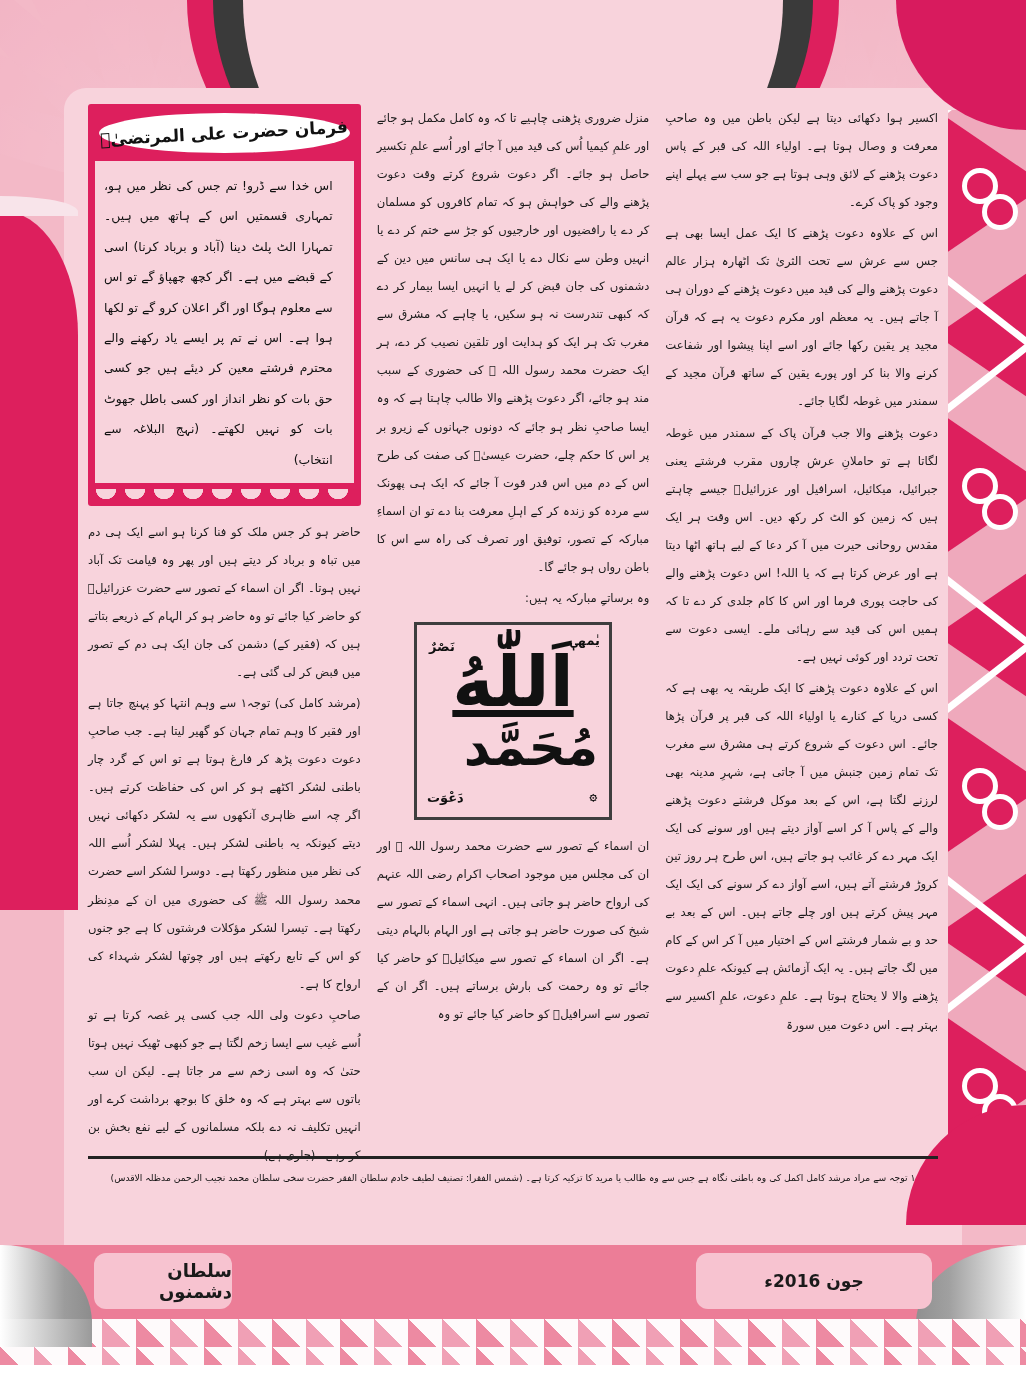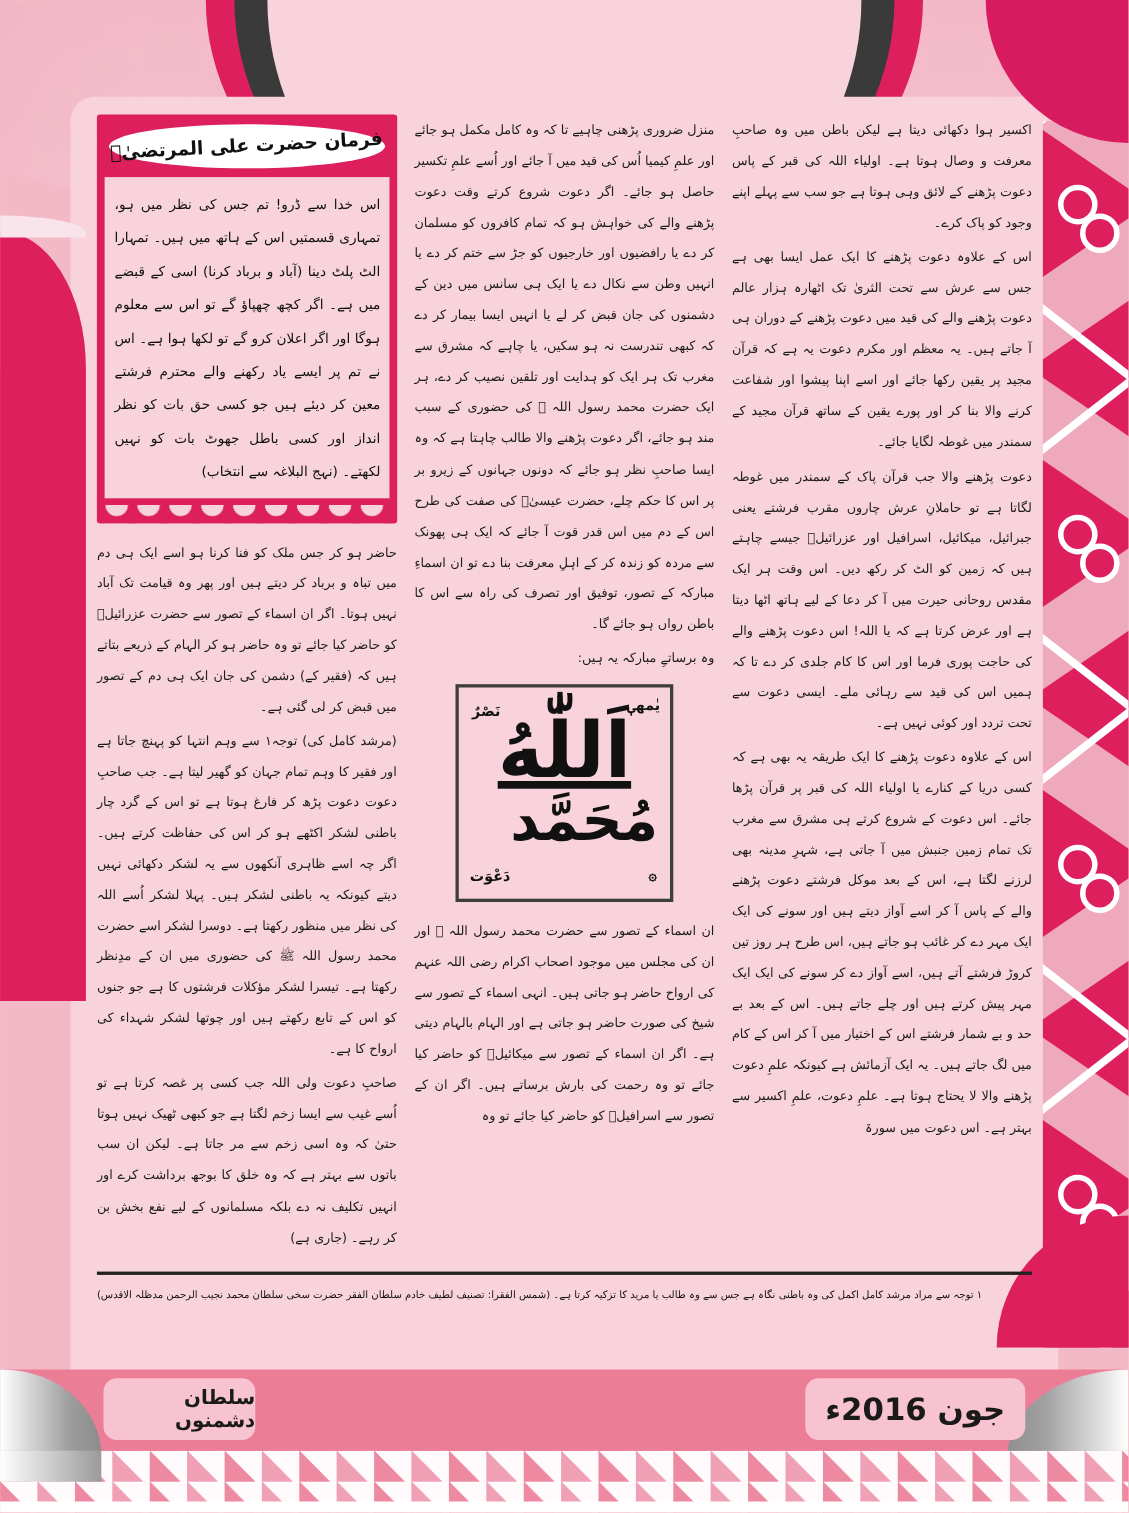--- a/index.html
+++ b/index.html
@@ -97,21 +97,21 @@
     background:#FFFFFF;border-radius:50%;
     height:40px;display:flex;align-items:center;justify-content:center;
     margin:2px 4px 8px 4px;
   }
   .quote-title span{
     font-size:17px;color:#111;font-weight:bold;
     font-family:"DejaVu Sans",sans-serif;
     transform:rotate(-3deg);white-space:nowrap;
   }
   .quote-inner{
-    background:#F8D3DC;padding:10px 8px 8px 9px;
+    background:#F8D3DC;padding:10px 21px 8px 9px;
   }
   .quote-inner p{
     margin:0;color:#111;font-size:12.4px;line-height:2.45;
     direction:rtl;text-align:justify;text-align-last:right;
     font-family:"DejaVu Sans",sans-serif;
   }
   .scallop{
     height:17px;margin-top:6px;
     background:
       radial-gradient(circle at 11px 0,#F8D3DC 10px,transparent 10.5px) repeat-x;
@@ -137,21 +137,21 @@
   .calli .c-br{bottom:14px;right:12px;}
 
   
   .footnote-rule{
     position:absolute;left:88px;right:88px;top:1156px;
     height:3px;background:#222;
   }
   .footnote{
     position:absolute;left:88px;right:88px;top:1170px;
     font-size:9.2px;line-height:1.7;color:#111;direction:rtl;
-    text-align:left;font-family:"DejaVu Sans",sans-serif;
+    text-align:center;font-family:"DejaVu Sans",sans-serif;
   }
 
   
   .botbar{
     position:absolute;left:0;right:0;bottom:0;height:130px;
   }
   .botbar .band{
     position:absolute;left:0;right:0;top:0;height:78px;background:#EC7D97;
   }
   .botbar .grayL{
@@ -162,21 +162,21 @@
   .botbar .grayR{
     position:absolute;right:0;top:0;width:110px;height:78px;
     background:linear-gradient(270deg,#FFFFFF 0%,#A0A0A0 70%,#909090 100%);
     border-top-left-radius:110px 78px;
   }
   .pill{
     position:absolute;top:8px;height:56px;border-radius:12px;
     background:#F7C3D0;display:flex;align-items:center;justify-content:center;
     color:#1A1A1A;font-family:"DejaVu Sans",sans-serif;
   }
-  .pill.date{right:94px;width:200px;font-size:28px;font-weight:bold;}
+  .pill.date{right:94px;width:236px;font-size:17px;font-weight:bold;}
   .pill.page{left:50%;transform:translateX(-50%);width:128px;font-size:30px;font-weight:bold;}
   .pill.logo{left:94px;width:138px;font-size:18px;font-weight:bold;}
 
   .diamonds{
     position:absolute;left:0;right:0;bottom:0;height:56px;
     background:
       repeating-linear-gradient(90deg,#ED8AA2 0 34px,#F0A0B5 34px 68px);
   }
   .diamonds:before{
     content:"";position:absolute;inset:0;

